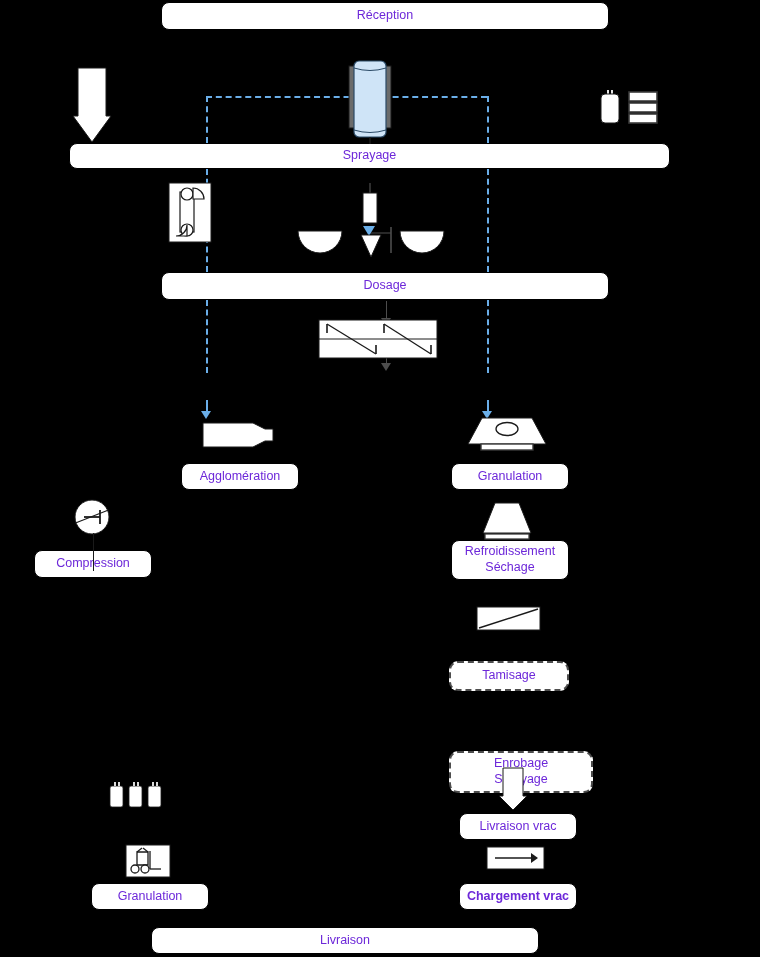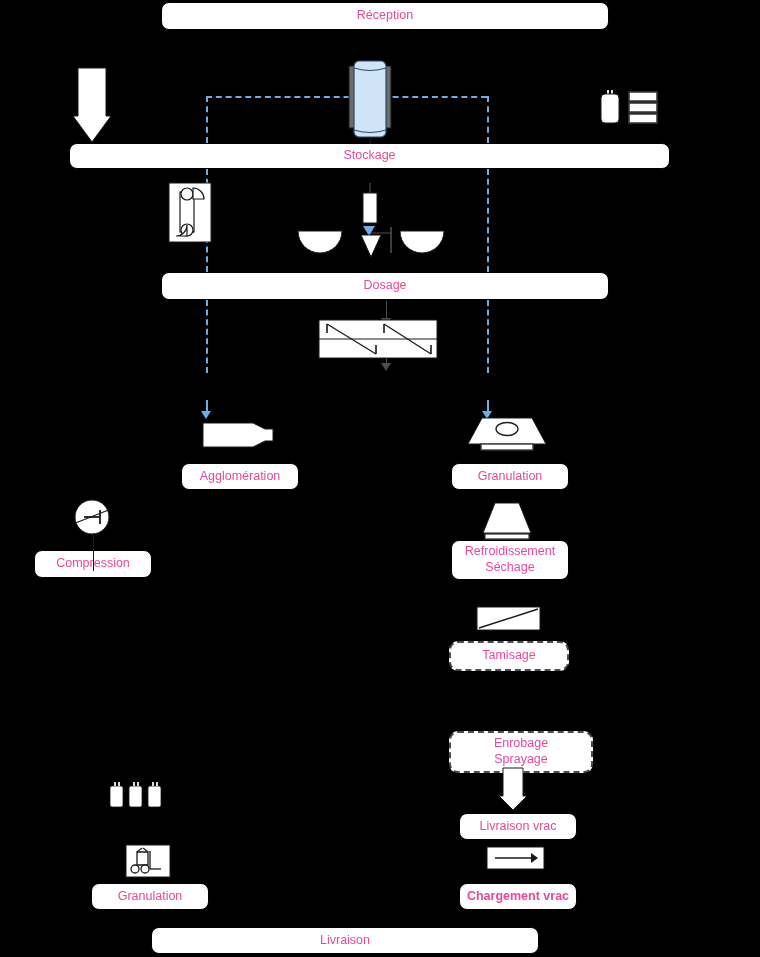--- a/index.html
+++ b/index.html
@@ -14,32 +14,33 @@
     height: 957px;
     background: #000000;
     overflow: hidden;
   }
   
   .pbox {
     position: absolute;
     background: #ffffff;
     border: 1px solid #000000;
     border-radius: 8px;
-    color: #ec4899;
+    color: #6d28d9;
     font-size: 12.5px;
     display: flex;
     align-items: center;
     justify-content: center;
     text-align: center;
     line-height: 1.25;
     white-space: pre-line;
   }
   .pbox.dashed {
     border: 2px dashed #4d4d4d;
     border-radius: 9px;
+    margin-top: 20px;
   }
   
   .bl-v {
     position: absolute;
     width: 0;
     border-left: 2px dashed #6aaee8;
   }
   .bl-h {
     position: absolute;
     height: 0;
@@ -96,21 +97,21 @@
   <div class="bl-arrow" style="left:363px; top:226px; border-top-width:10px; border-left-width:6px; border-right-width:6px;"></div>
 
   <div class="gl-v" style="left:386px; top:301px; height:18px;"></div>
   <div class="gl-arrow" style="left:381px; top:318px;"></div>
 
   <div class="gl-v" style="left:386px; top:330px; height:35px;"></div>
   <div class="gl-arrow" style="left:381px; top:363px;"></div>
 
   <div class="pbox" style="left:161px; top:2px; width:448px; height:28px;">Réception</div>
 
-  <div class="pbox" style="left:69px; top:143px; width:601px; height:26px;">Stockage</div>
+  <div class="pbox" style="left:69px; top:143px; width:601px; height:26px;">Sprayage</div>
 
   <div class="pbox" style="left:161px; top:272px; width:448px; height:28px;">Dosage</div>
 
 
   <div class="pbox" style="left:181px; top:463px; width:118px; height:27px;">Agglomération</div>
 
   <div class="pbox" style="left:451px; top:463px; width:118px; height:27px;">Granulation</div>
 
   <div class="pbox" style="left:34px; top:550px; width:118px; height:28px;text-align:right;">Compression</div>
 

